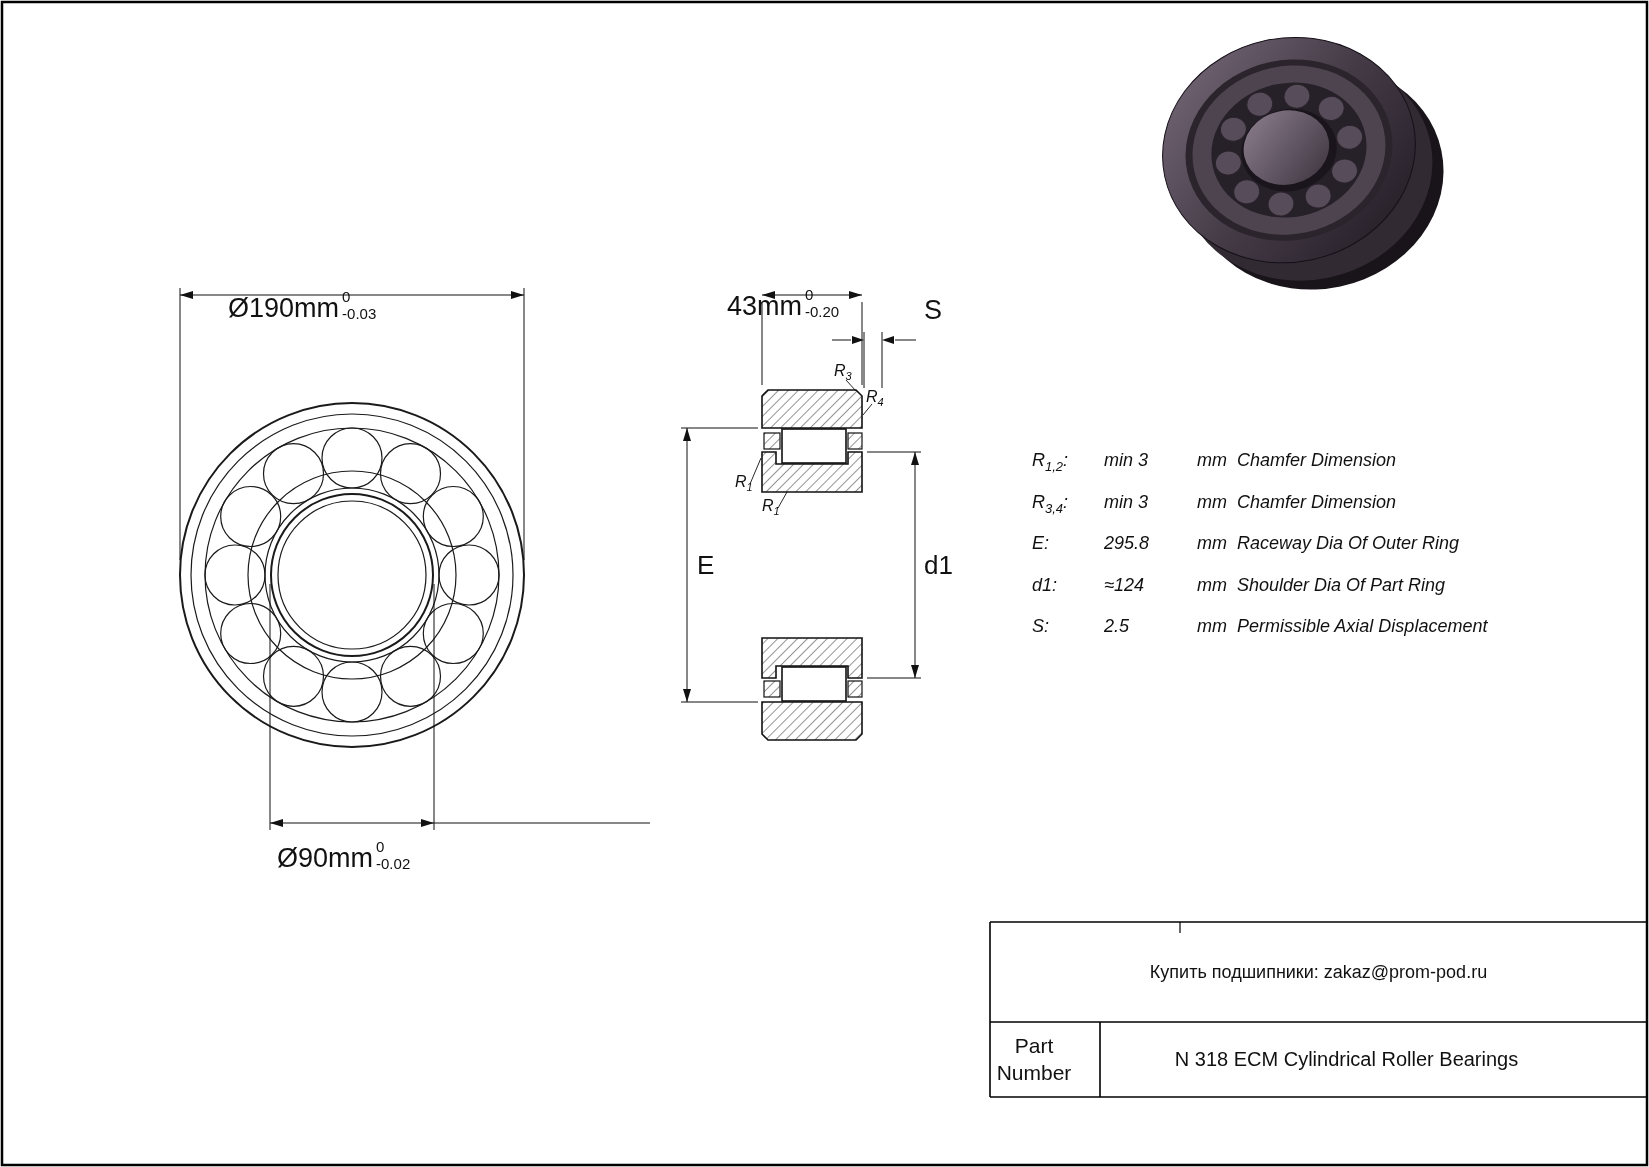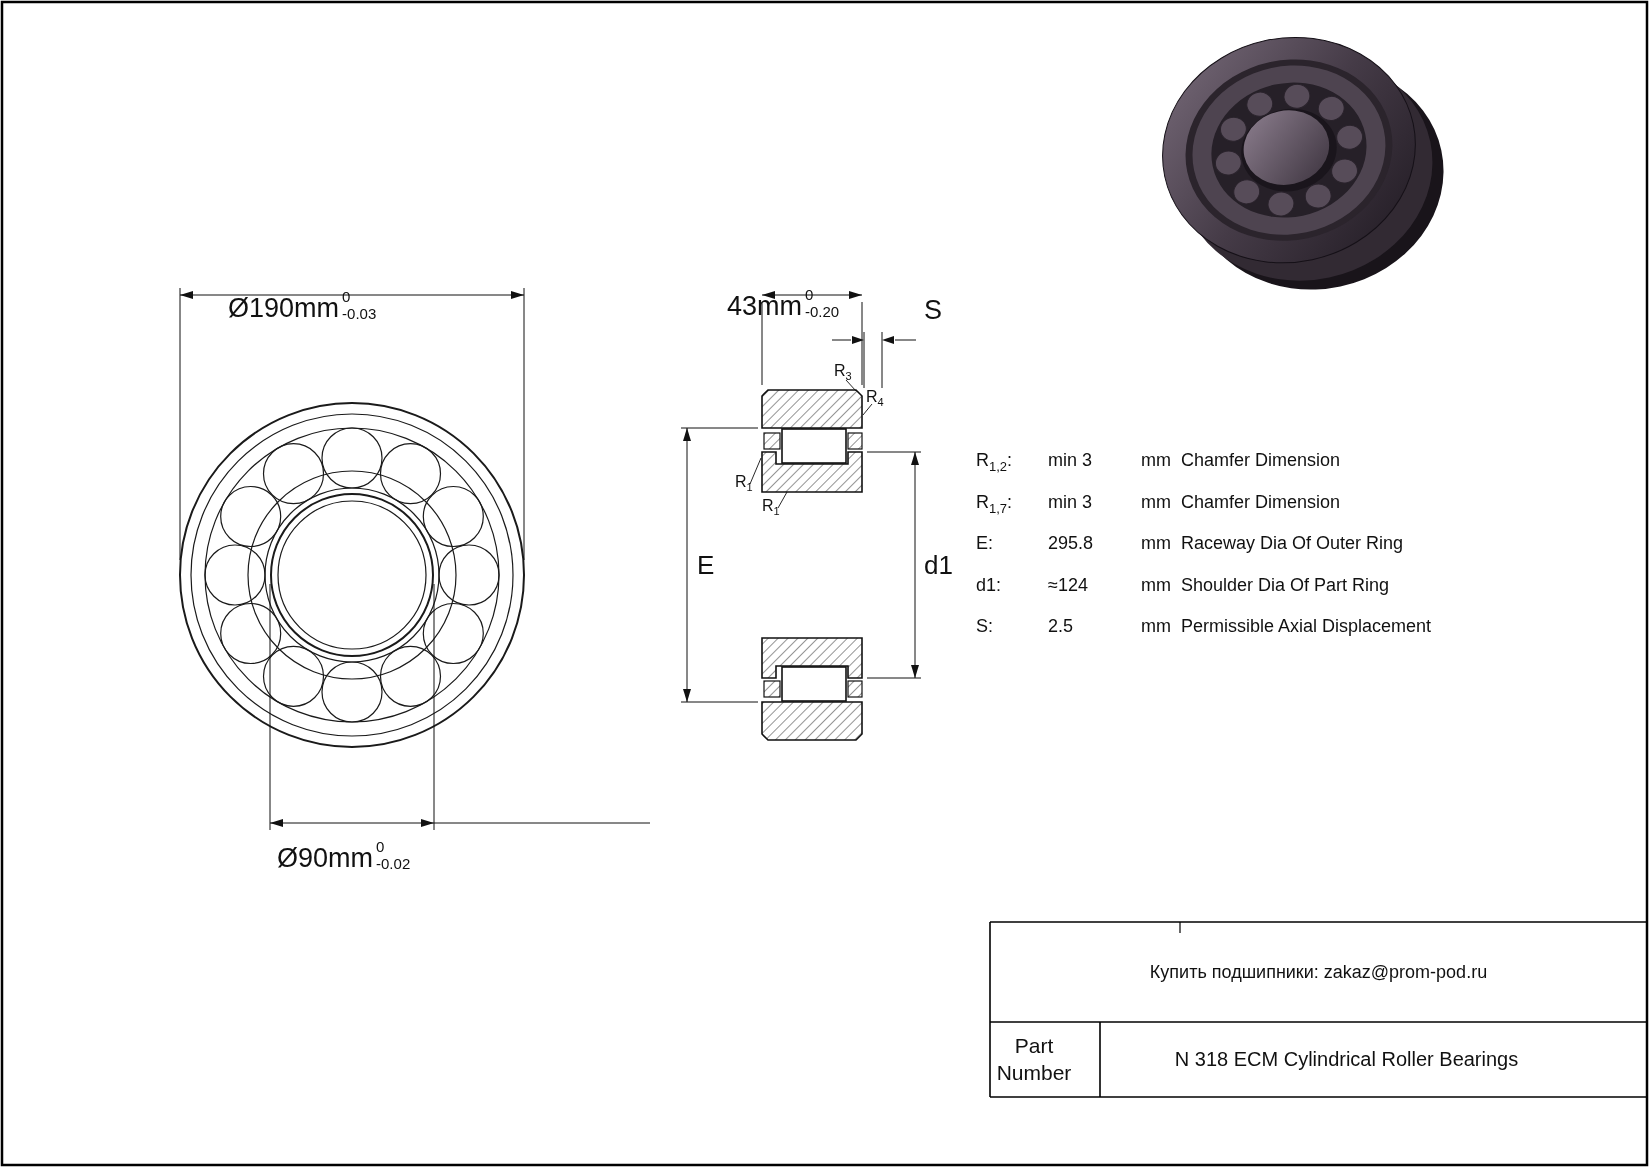--- a/index.html
+++ b/index.html
@@ -15,25 +15,25 @@
 
   .txt { position: absolute; white-space: nowrap; }
 
   
   .dim { display: flex; align-items: flex-end; font-size: 27px; line-height: 1.05; margin-top: 36px; }
   .tol { display: inline-flex; flex-direction: column; font-size: 15px; line-height: 1.15; margin-left: 3px; margin-top: -2px; }
 
   .axis-label { font-size: 26px; }
   .s-label   { font-size: 27px; }
 
-  .rlabel { font-size: 16px; }
+  .rlabel { font-size: 16px; font-style: italic; }
   .rlabel sub { font-size: 11px; line-height: 0; }
 
   
-  .spec { position: absolute; left: 976px; top: 450px; width: 520px; font-size: 18px; }
+  .spec { position: absolute; left: 1032px; top: 450px; width: 520px; font-size: 18px; font-style: italic; }
   .spec-row { display: grid; grid-template-columns: 72px 93px 40px auto; height: 41.6px; align-items: start; line-height: 1.2; }
   .spec-row sub { font-size: 13px; line-height: 0; }
 
   
   .tb-contact {
     left: 990px; top: 922px; width: 657px; height: 100px;
     display: flex; align-items: center; justify-content: center;
     font-size: 18px;
     border-radius: 25px;
   }
@@ -231,21 +231,21 @@
 </div>
 
 <div class="spec">
   <div class="spec-row">
     <span><span>R</span><sub>1,2</sub><span>:</span></span>
     <span>min 3</span>
     <span>mm</span>
     <span>Chamfer Dimension</span>
   </div>
   <div class="spec-row">
-    <span><span>R</span><sub>1,7</sub><span>:</span></span>
+    <span><span>R</span><sub>3,4</sub><span>:</span></span>
     <span>min 3</span>
     <span>mm</span>
     <span>Chamfer Dimension</span>
   </div>
   <div class="spec-row">
     <span><span>E</span><sub></sub><span>:</span></span>
     <span>295.8</span>
     <span>mm</span>
     <span>Raceway Dia Of Outer Ring</span>
   </div>

